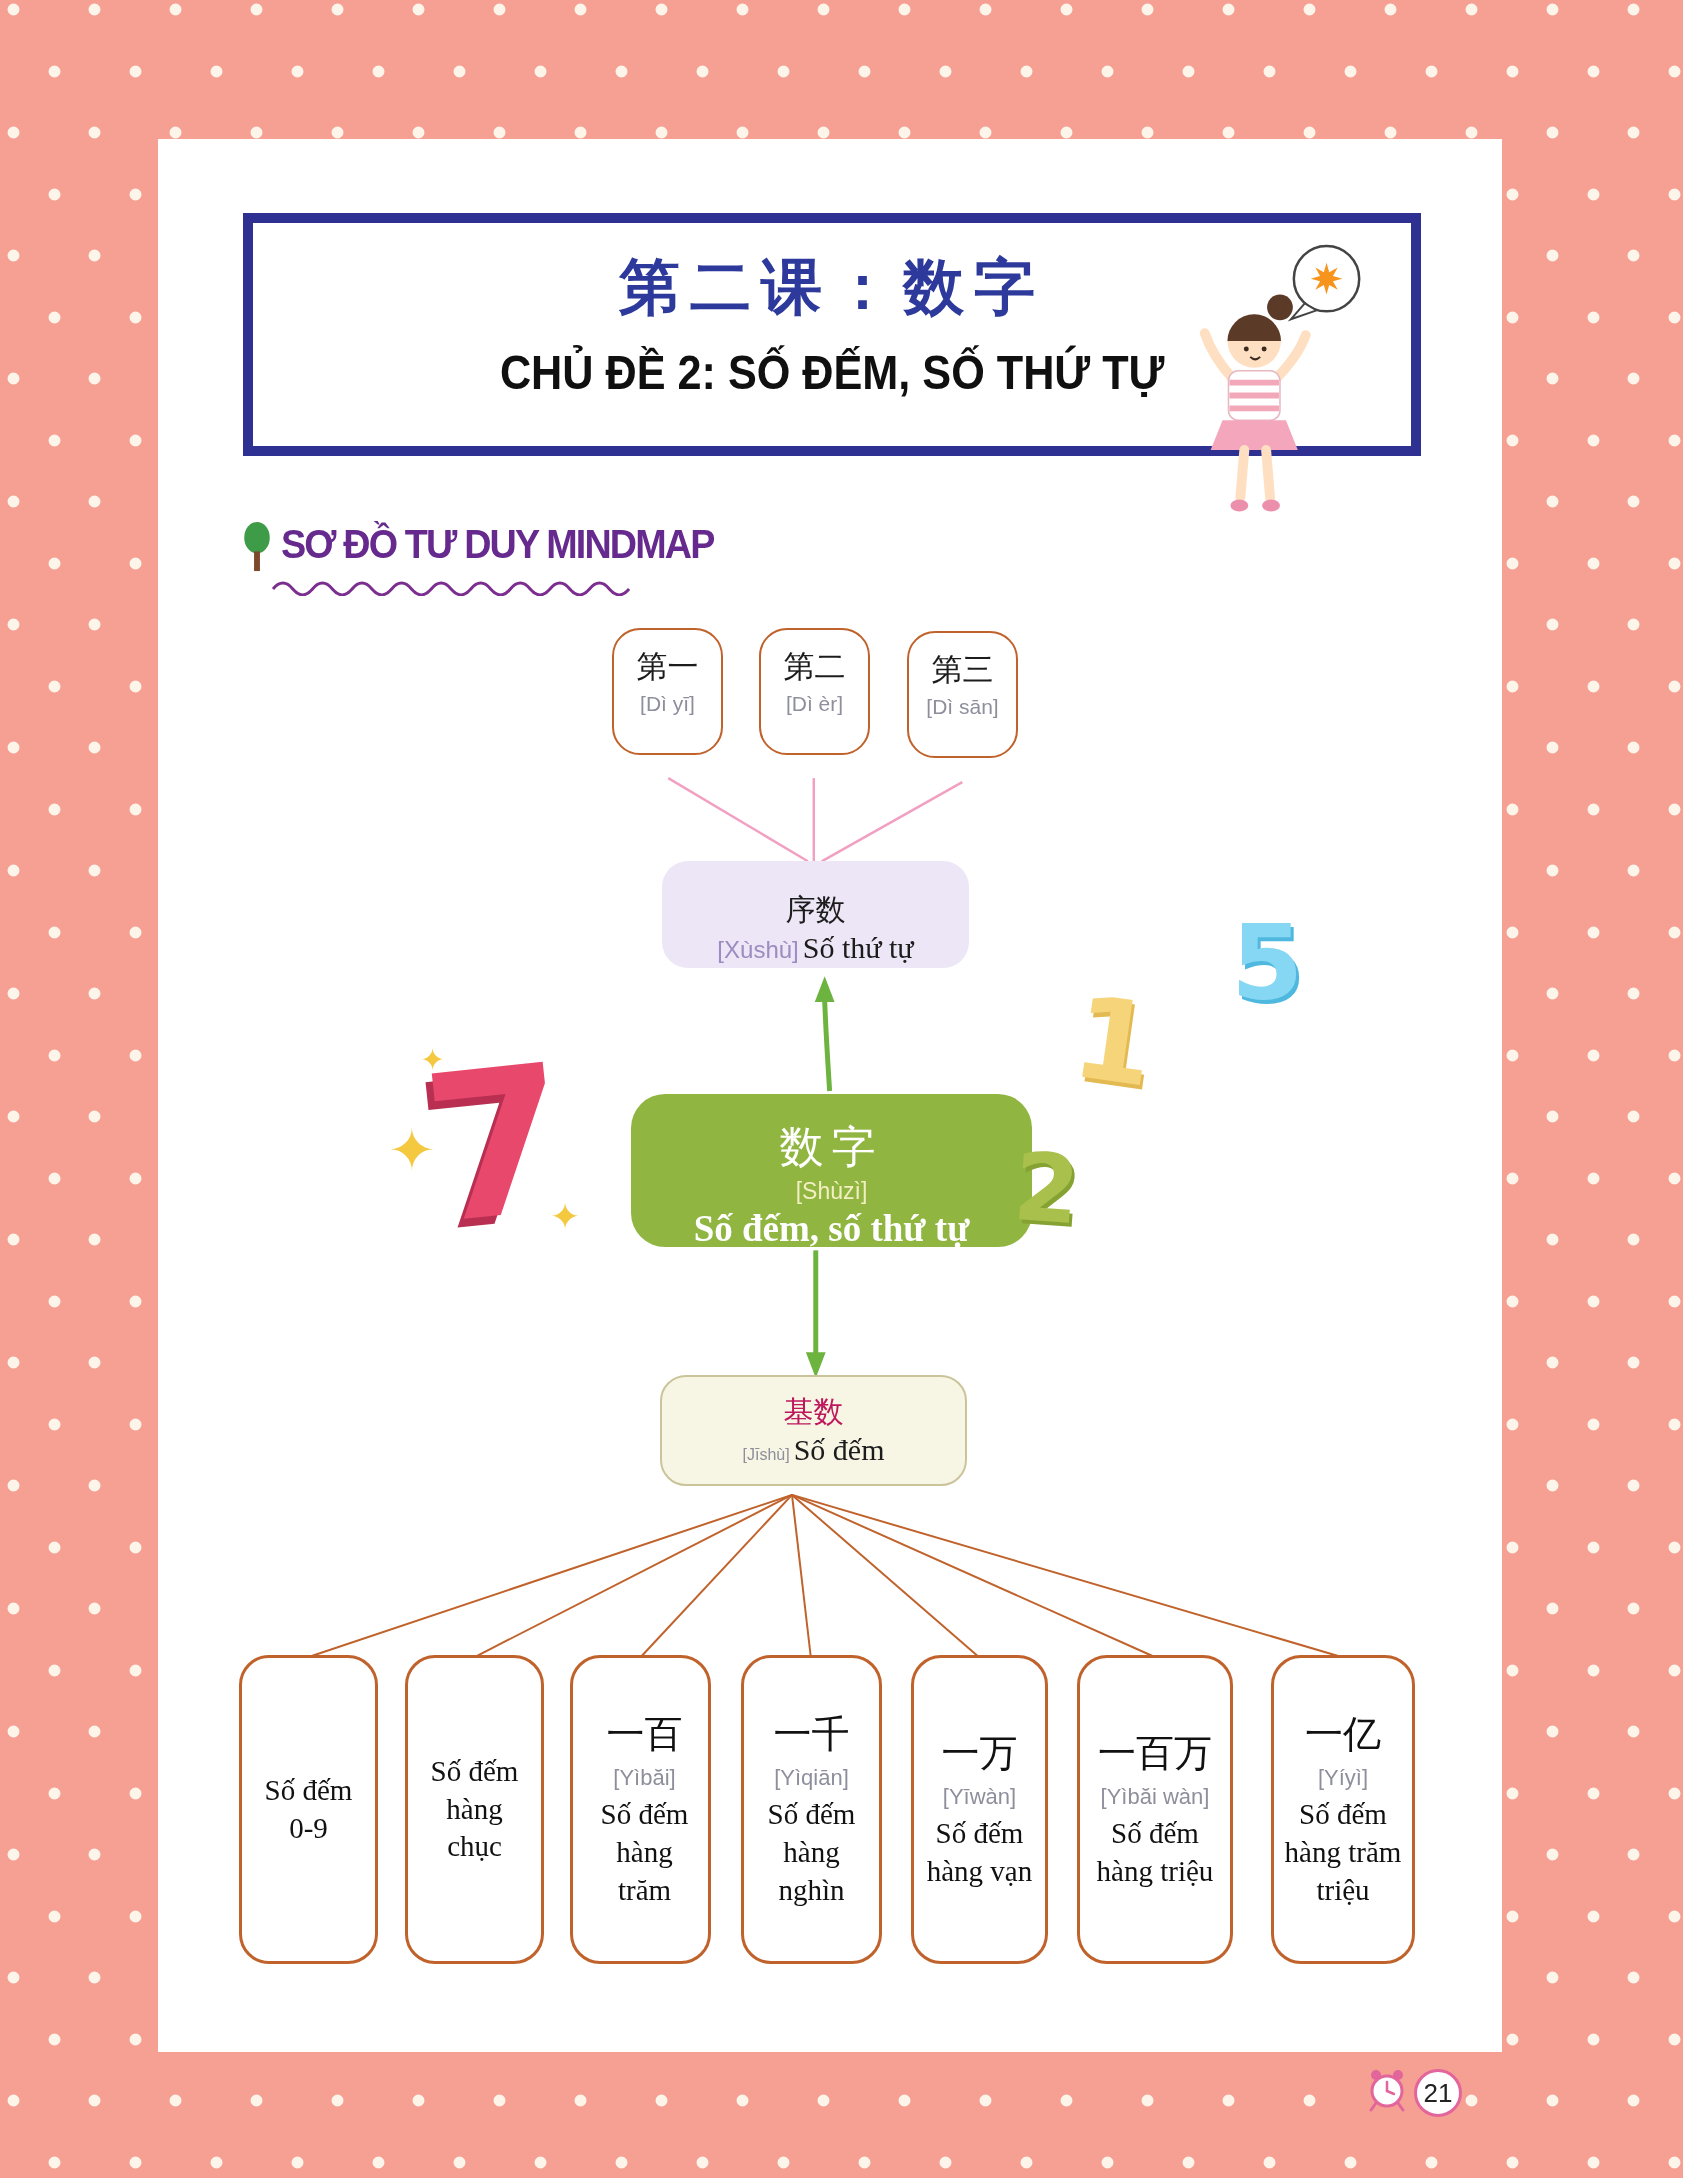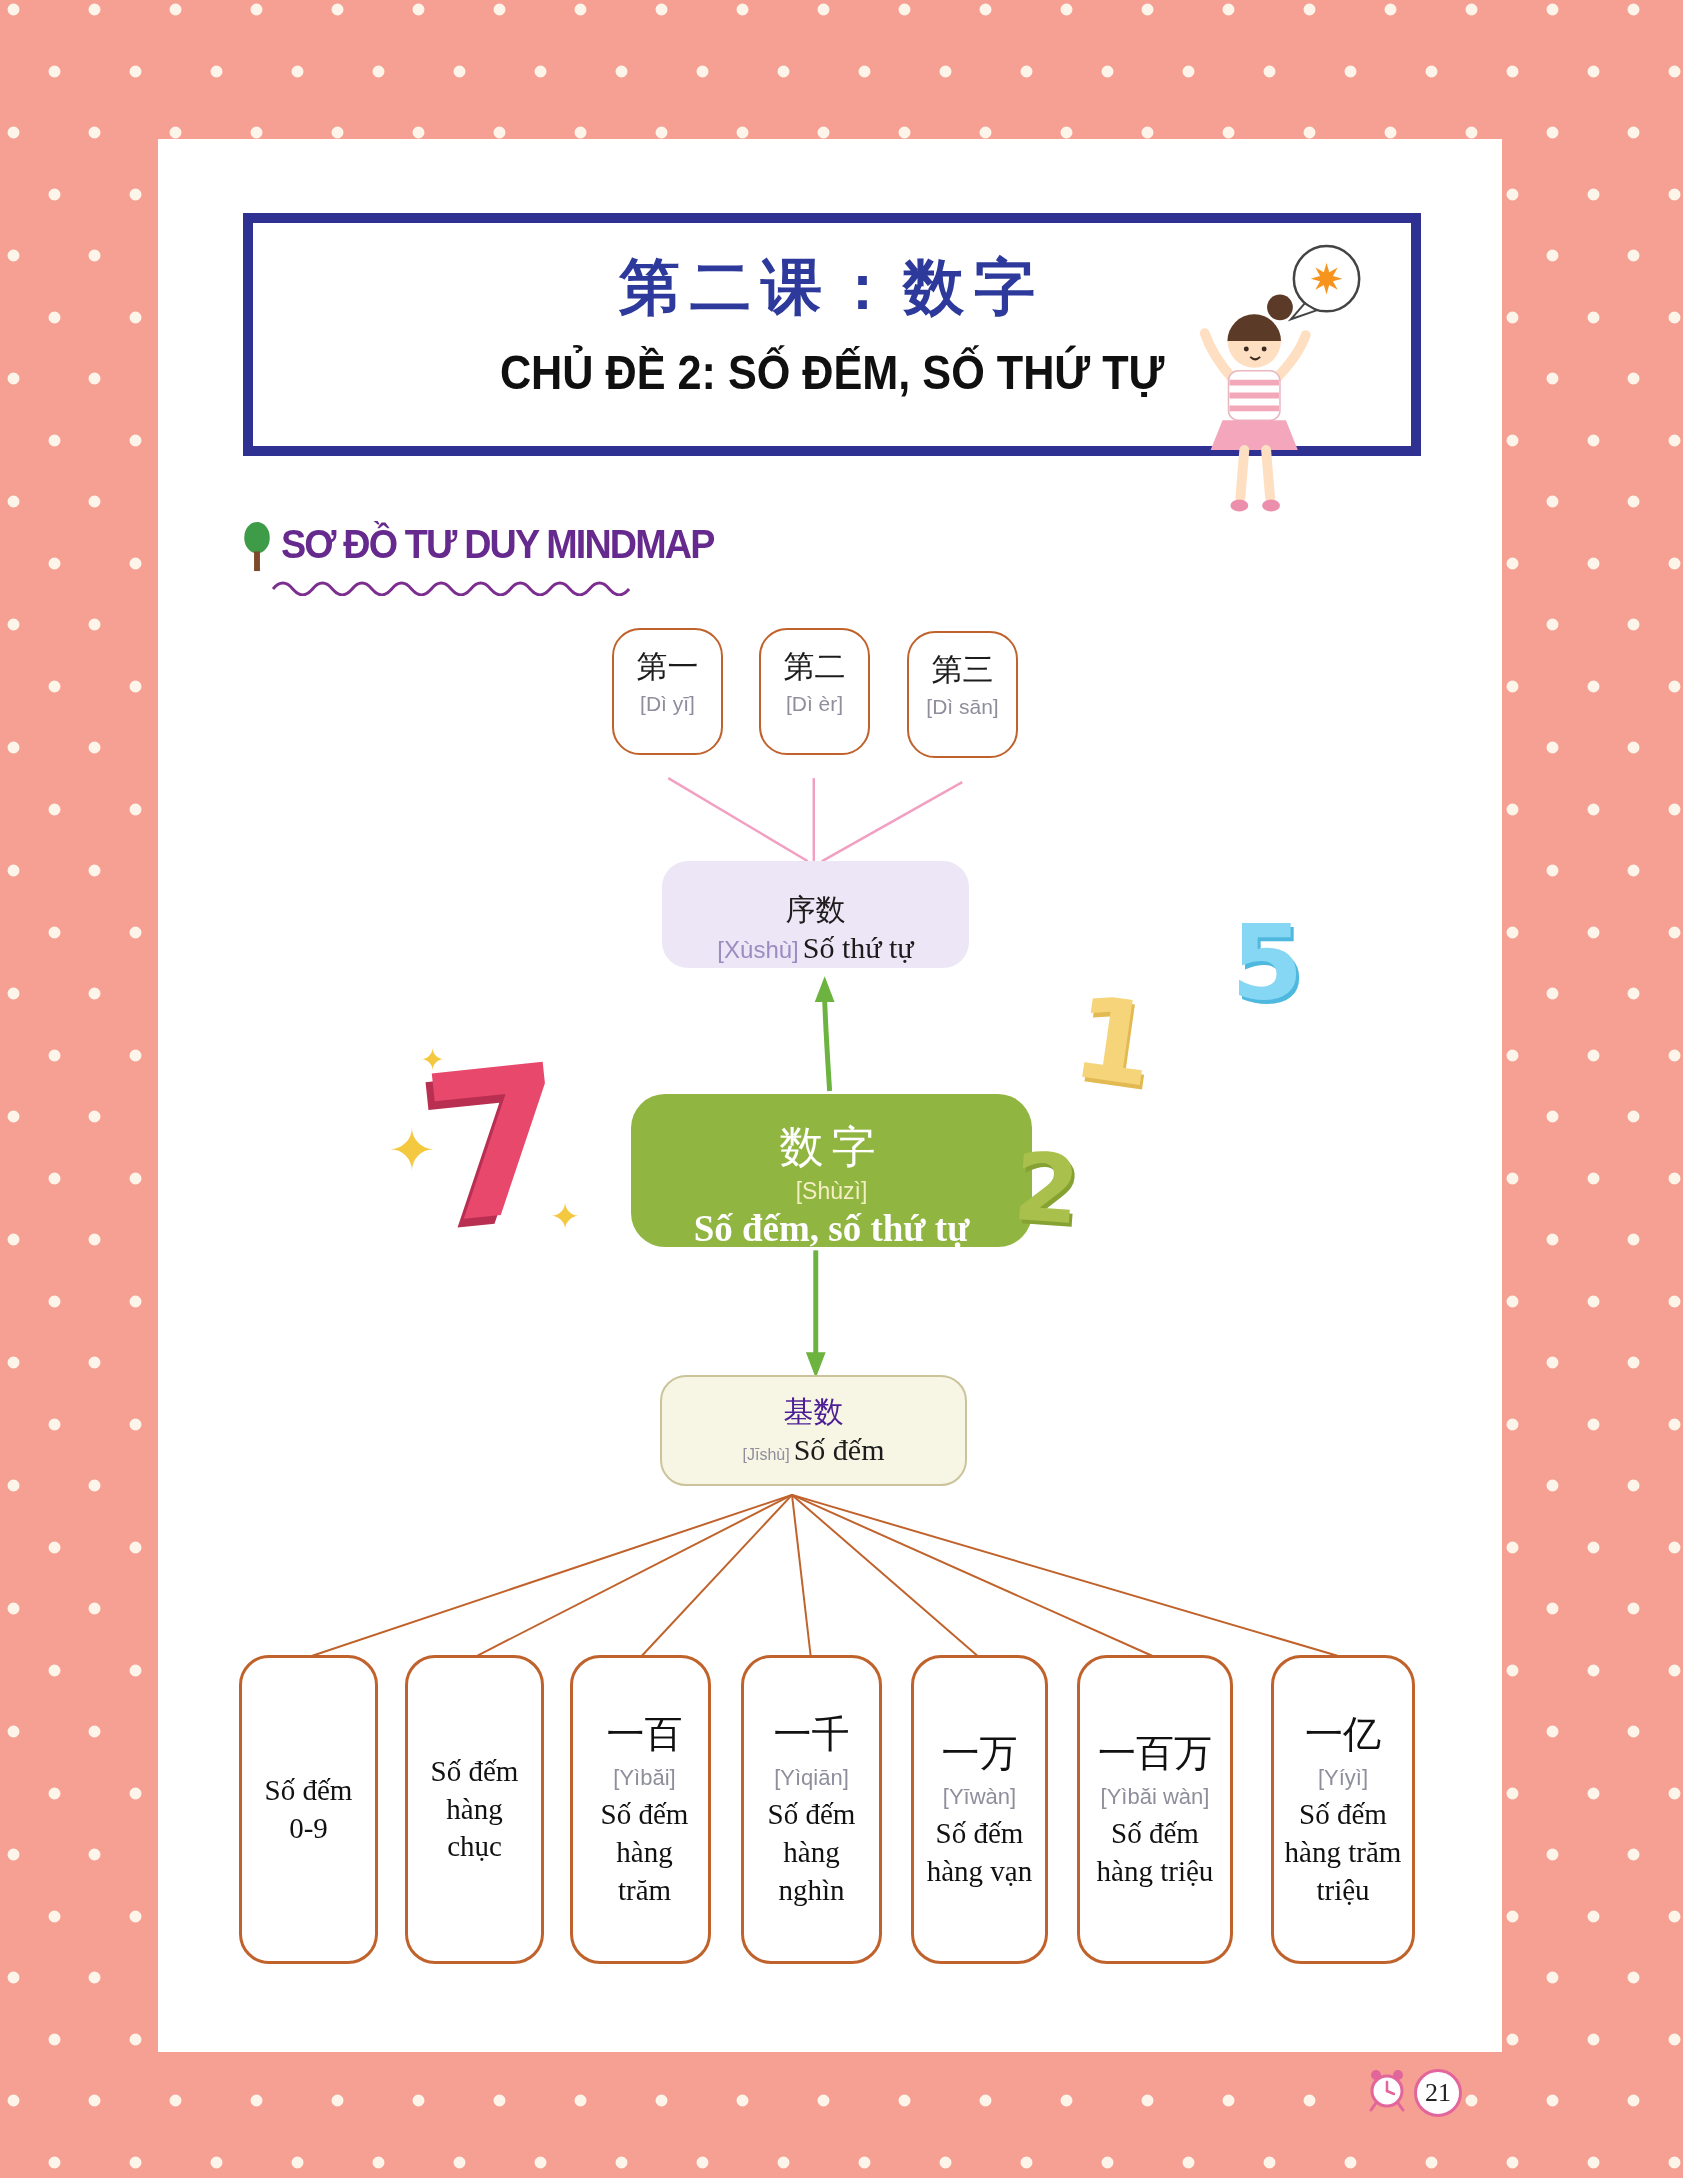--- a/index.html
+++ b/index.html
@@ -68,21 +68,21 @@
   }
   .root-node .zh { font-size:44px; letter-spacing:8px; }
   .root-node .py { font-size:23px; color:#F3EFC2; font-family:"Liberation Sans",sans-serif; margin-top:1px; }
   .root-node .vi { font-size:37px; font-weight:bold; margin-top:2px; }
 
   .cardinal-node {
     position:absolute; left:660px; top:1375px; width:307px; height:111px;
     background:#F7F5E4; border:2px solid #CBC49B; border-radius:26px;
     z-index:3; text-align:center; padding-top:15px;
   }
-  .cardinal-node .zh { font-size:30px; color:#4c1d95; }
+  .cardinal-node .zh { font-size:30px; color:#be185d; }
   .cardinal-node .py { font-size:16px; color:#8E8E9C; font-family:"Liberation Sans",sans-serif; }
   .cardinal-node .vi { font-size:30px; color:#1c1c1c; }
 
   .leaf {
     position:absolute; top:1655px; height:309px; background:#fff;
     border:3px solid #C0622B; border-radius:30px; z-index:3;
     display:flex; flex-direction:column; align-items:center; justify-content:center;
     text-align:center; padding:10px 8px;
   }
   .leaf-0 { left:239px;  width:139px; }
@@ -107,21 +107,21 @@
   .sparkle-1 { left:388px; top:1117px; font-size:57px; }
   .sparkle-2 { left:420px; top:1042px; font-size:30px; }
   .sparkle-3 { left:550px; top:1196px; font-size:36px; }
 
   
   .clock-icon { position:absolute; left:1364px; top:2065px; z-index:3; }
   .page-badge {
     position:absolute; left:1414px; top:2069px; width:48px; height:48px;
     border-radius:50%; background:#fff; border:3px solid #E2659B; z-index:3;
     display:flex; align-items:center; justify-content:center;
-    font-size:26px; color:#222; font-family:Liberation Serif, serif;
+    font-size:26px; color:#222; font-family:Liberation Sans, sans-serif;
   }
 </style>
 </head>
 <body>
 
 <div class="page">
 
   <div class="content"></div>
 
   <svg class="connectors" viewBox="0 0 1700 2200">

